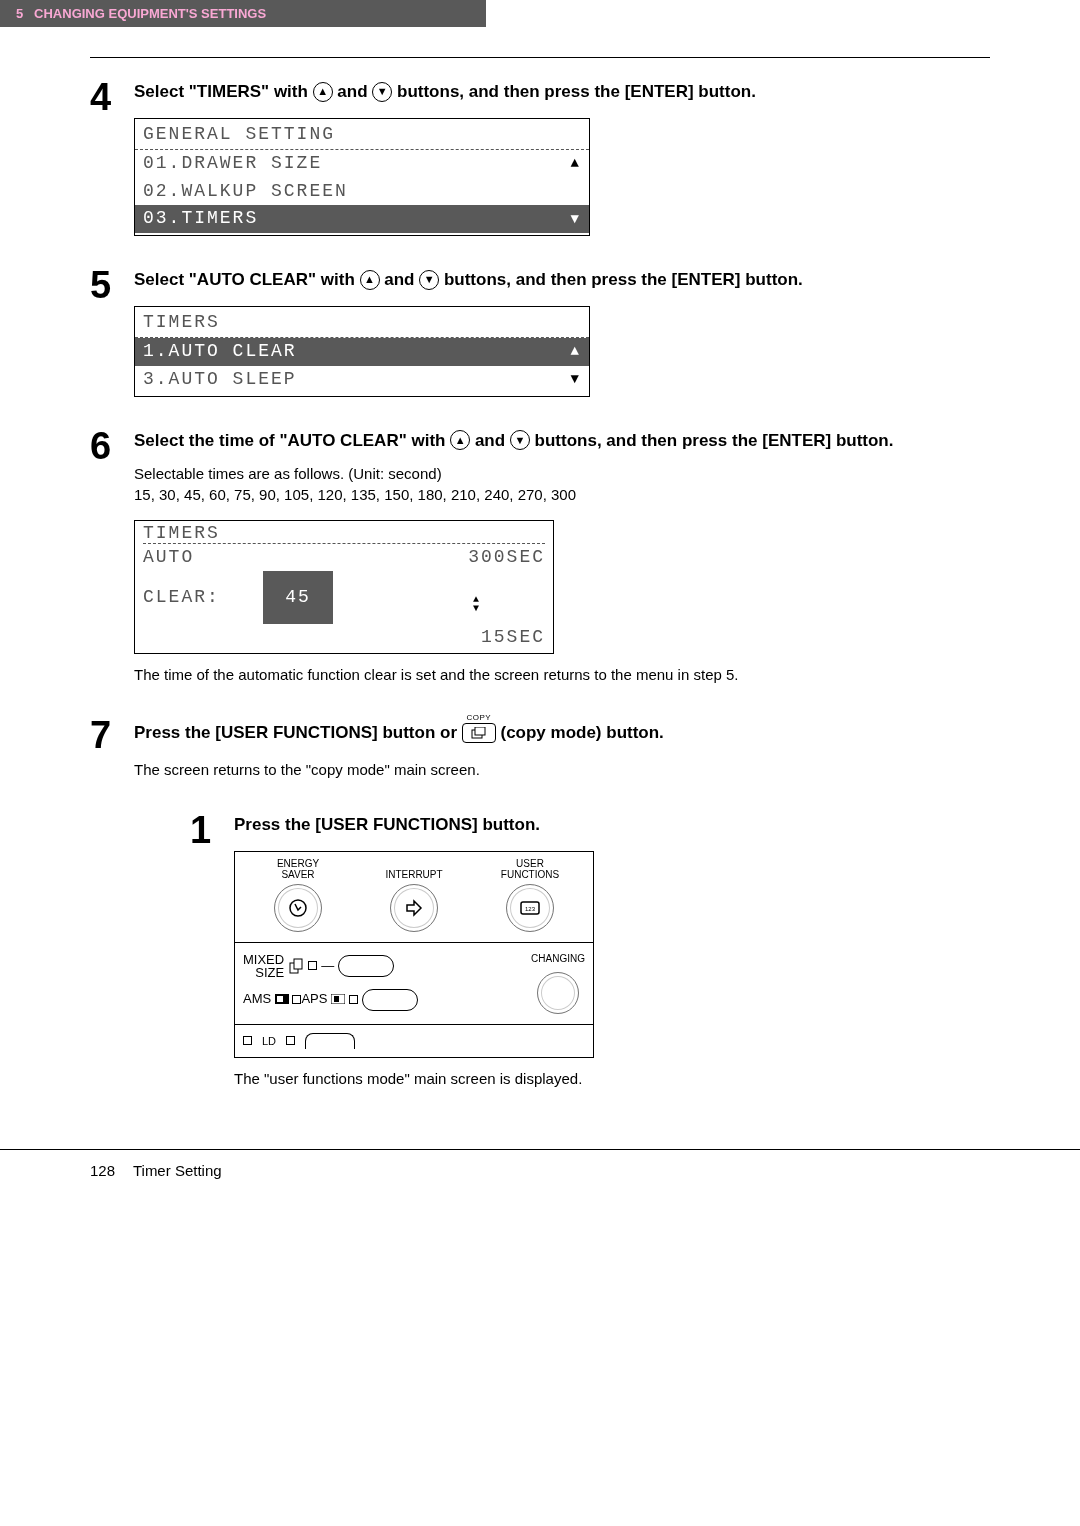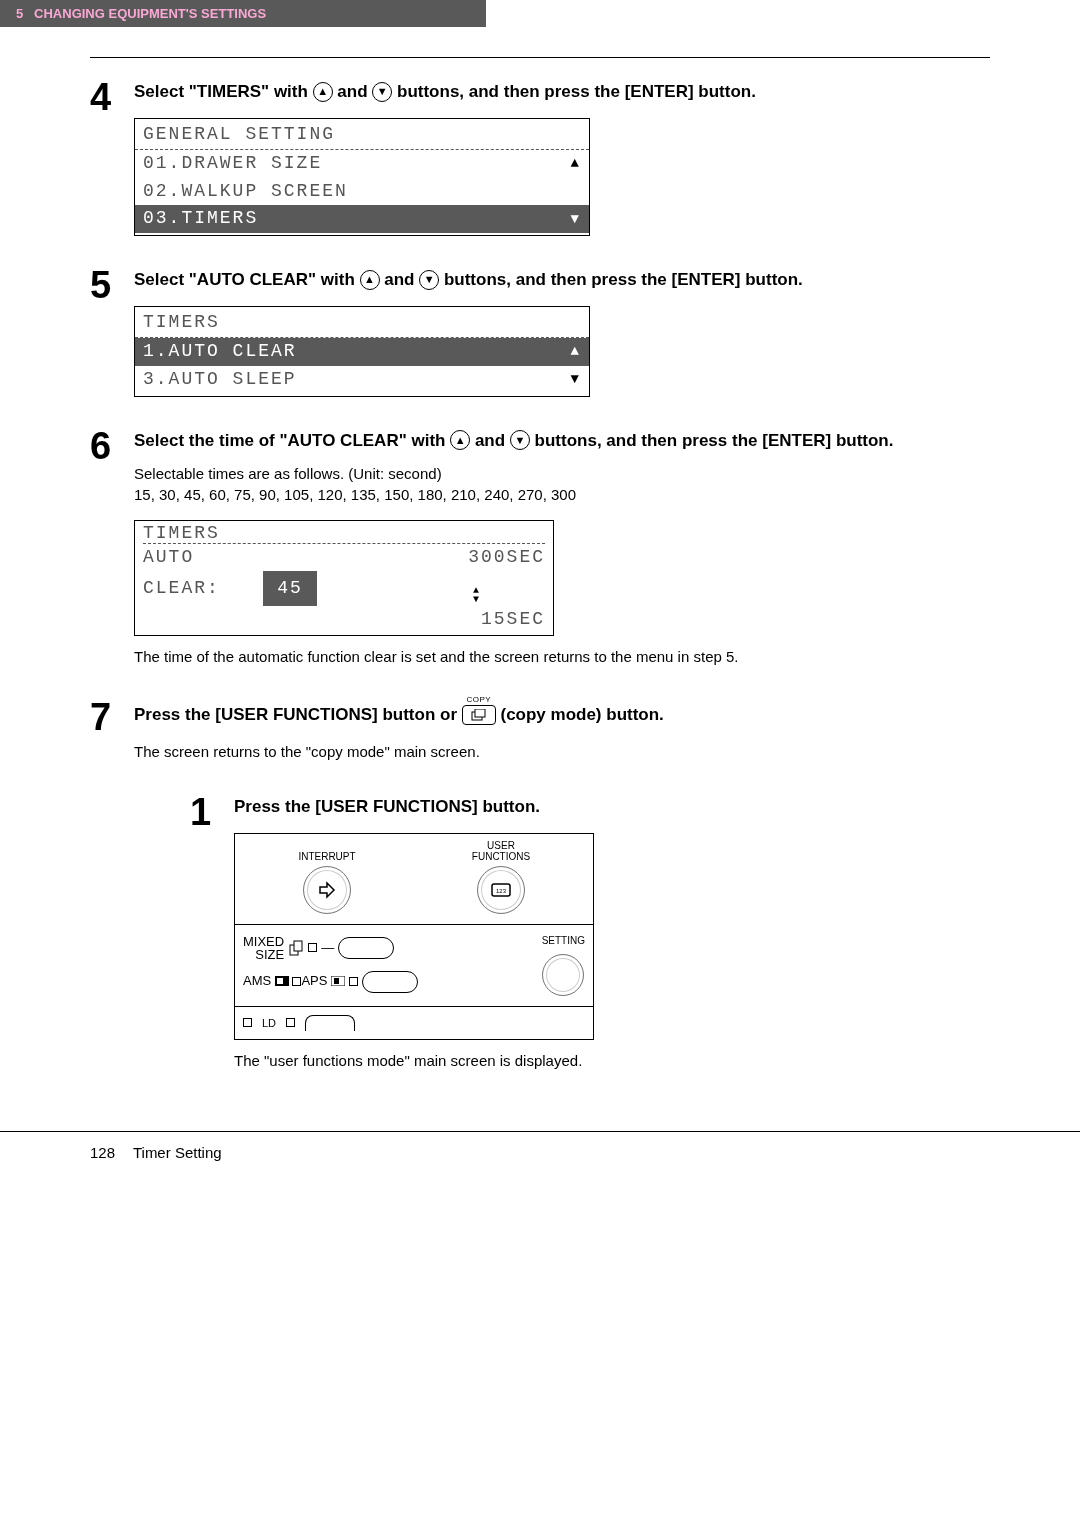--- a/index.html
+++ b/index.html
@@ -105,23 +105,23 @@
   }
   .lcd-timer .grid {
     display: grid;
     grid-template-columns: 120px 70px 1fr;
     line-height: 1.5;
     align-items: center;
   }
   .lcd-timer .val {
     background: #595959;
     color: #fff;
-    padding: 4px 6px;
+    padding: 13px 6px;
     text-align: center;
-    width: 54px;
+    width: 70px;
     justify-self: start;
   }
   .lcd-timer .right {
     text-align: right;
   }
   .lcd-timer .updown {
     display: inline-flex;
     flex-direction: column;
     font-size: 10px;
     line-height: 9px;
@@ -394,20 +394,31 @@
   </div>
 
 
   <div class="step" style="margin-left:100px;">
     <div class="step-num">1</div>
     <div class="step-body">
       <div class="step-title">Press the [USER FUNCTIONS] button.</div>
 
       <div class="panel">
         <div class="panel-row">
+          <div class="panel-cell">
+            <div class="lbl">
+                <span>ENERGY<br>SAVER</span>
+              </div>
+            <div class="circle-btn">
+              <svg width="22" height="22" viewBox="0 0 22 22">
+                  <circle cx="11" cy="11" r="8" fill="none" stroke="#000" stroke-width="1.5"></circle>
+                  <path d="M8 7 L11 13 L14 10" fill="none" stroke="#000" stroke-width="1.5"></path>
+                </svg>
+            </div>
+          </div>
           <div class="panel-cell">
             <div class="lbl">INTERRUPT</div>
             <div class="circle-btn">
               <svg width="22" height="22" viewBox="0 0 22 22">
                   <path d="M4 8 L11 8 L11 4 L18 11 L11 18 L11 14 L4 14 Z" fill="none" stroke="#000" stroke-width="1.5"></path>
                 </svg>
             </div>
           </div>
           <div class="panel-cell">
             <div class="lbl">
@@ -444,21 +455,21 @@
                     </svg> <span class="sq" style="display:inline-block;vertical-align:-1px"></span></span>
                 <span><span>APS</span> <svg width="14" height="10" viewBox="0 0 14 10" style="vertical-align:-1px">
                       <rect x="0" y="0" width="14" height="10" fill="none" stroke="#000"></rect>
                       <rect x="3" y="2" width="5" height="6" fill="#000"></rect>
                     </svg> <span class="sq" style="display:inline-block;vertical-align:-1px"></span></span>
               </span>
               <span class="oval" style="align-self:center;"></span>
             </div>
           </div>
           <div class="panel-right">
-            <span>SETTING</span>
+            <span>CHANGING</span>
             <div class="circle-btn sm"></div>
           </div>
         </div>
 
         <div class="panel-bottom">
           <span class="sq"></span>
           <span>LD</span>
           <span class="sq"></span>
           <span class="long-oval"></span>
         </div>

